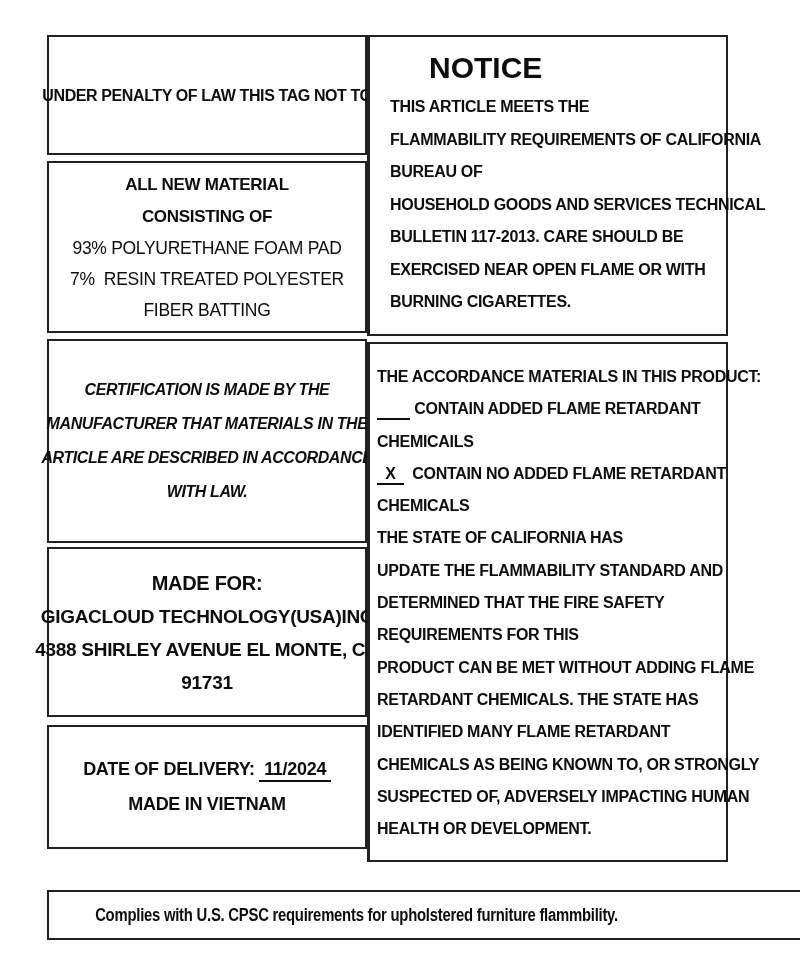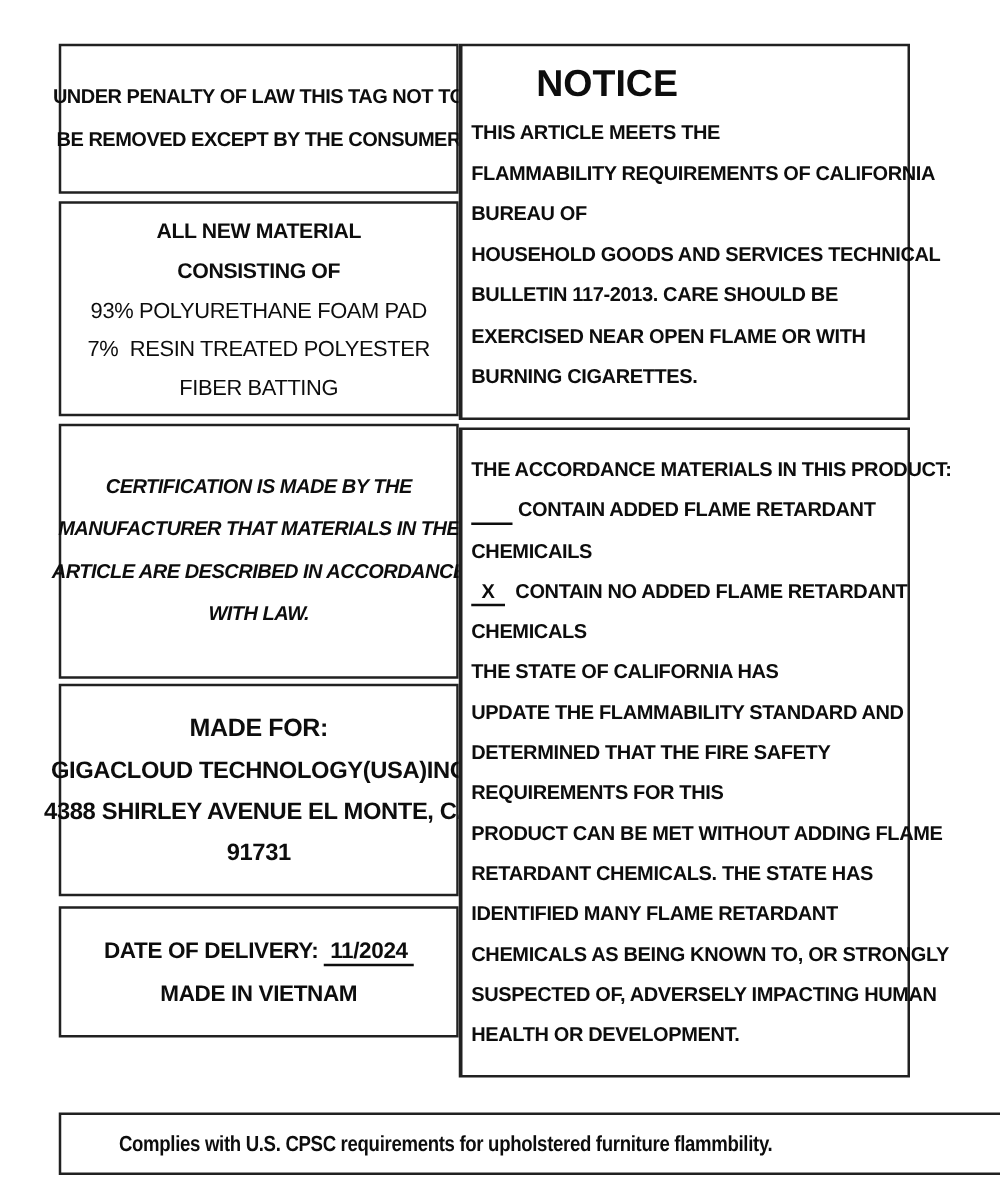--- a/index.html
+++ b/index.html
@@ -32,21 +32,21 @@
     box-sizing: border-box;
     border: 2px solid #212121;
     background: #ffffff;
   }
   
   .penalty-box      { height: 120px; margin-bottom: 6px; display: flex; flex-direction: column; justify-content: center; align-items: center; }
   .material-box     { height: 172px; margin-bottom: 6px; display: flex; flex-direction: column; justify-content: center; align-items: center; }
   .registry-box     { height: 68px;  margin-bottom: 5px; display: flex; justify-content: center; align-items: center; }
   .certification-box{ height: 204px; margin-bottom: 4px; display: flex; flex-direction: column; justify-content: center; align-items: center; font-style: italic; }
   .made-for-box     { height: 170px; margin-bottom: 8px; display: flex; flex-direction: column; justify-content: center; align-items: center; }
-  .delivery-box     { height: 105px; display: flex; flex-direction: column; justify-content: center; align-items: center; }
+  .delivery-box     { height: 124px; display: flex; flex-direction: column; justify-content: center; align-items: center; }
   
   .notice-box      { height: 301px; margin-bottom: 6px; border-left-width: 3px; padding: 10px 7px 0 7px; }
   .upholstery-box  { height: 520px; border-left-width: 3px; padding: 17px 7px 0 7px; }
   
   .footer-box {
     margin-top: 28px;
     width: 790px;
     height: 50px;
     display: flex;
     align-items: center;
@@ -64,21 +64,21 @@
   .delivery-box .line      { font-weight: bold; font-size: 18px;   line-height: 35px; text-align: center; }
   .made-in-text            { font-weight: bold; font-size: 17px;   line-height: 35px; }
 
   .notice-title {
     font-weight: bold;
     font-size: 30px;
     line-height: 42px;
     margin: 0 0 2px 52px;
     letter-spacing: 0px;
   }
-  .notice-lines .line     { font-weight: bold; font-size: 16px; line-height: 32.5px; letter-spacing: -0.3px; }
+  .notice-lines .line     { font-weight: bold; font-size: 16px; line-height: 32.5px; letter-spacing: -0.3px; margin-left: 13px; }
   .upholstery-lines .line { font-weight: bold; font-size: 16px; line-height: 32.3px; letter-spacing: -0.3px; }
 
   .footer-text {
     font-weight: bold;
     font-size: 17.5px;
     transform: scaleX(0.85);
     transform-origin: center;
     white-space: pre;
   }
 
@@ -91,21 +91,20 @@
 <body>
 
 <div class="label-root">
   <div class="main-grid">
 
     <div class="col-left">
 
       <section class="box penalty-box">
         <div>
             <div class="line"><span>UNDER PENALTY OF LAW THIS TAG NOT TO</span></div>
-            <div class="line"><span>BE REMOVED EXCEPT BY THE CONSUMER</span></div>
           </div>
       </section>
 
       <section class="box material-box">
         <div class="material-heading">
             <div class="line"><span>ALL NEW MATERIAL</span></div>
             <div class="line"><span>CONSISTING OF</span></div>
           </div>
         <div class="material-content">
             <div class="line"><span>93% POLYURETHANE FOAM PAD</span></div>

